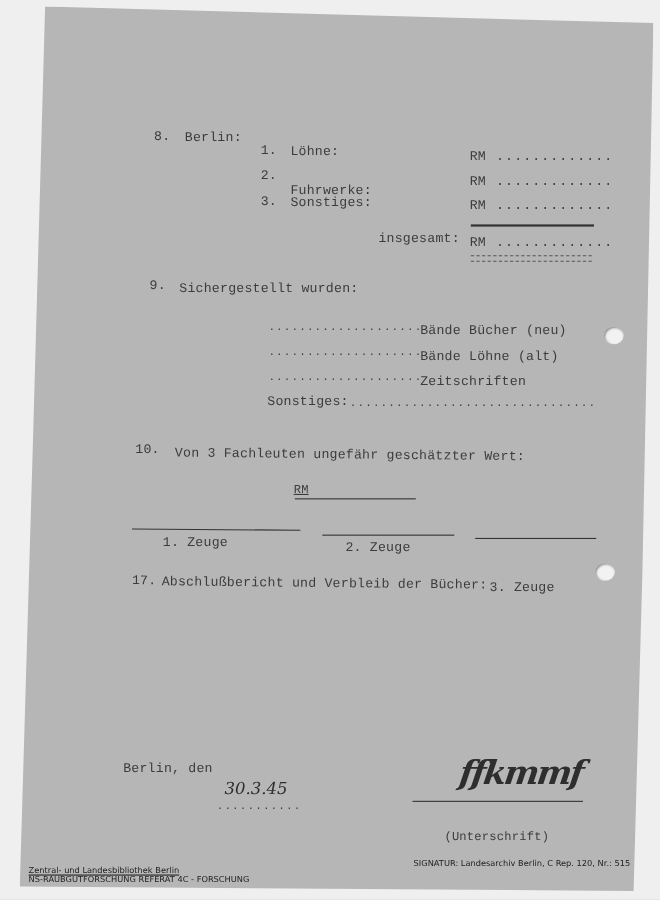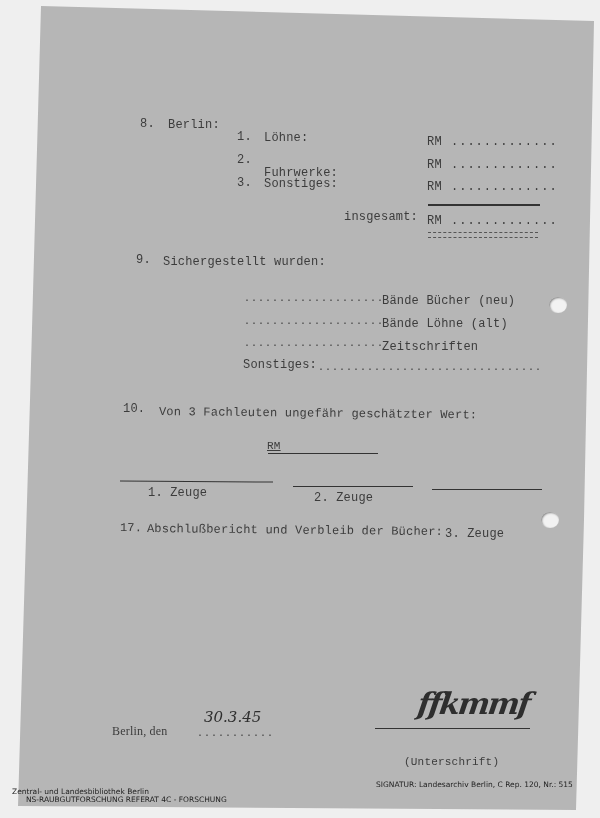--- a/index.html
+++ b/index.html
@@ -90,23 +90,23 @@
 <div class="hline" style="left:293px;top:486px;width:120px;height:1.2px;"></div>
 <div class="hline" style="left:432px;top:489px;width:110px;height:1.2px;"></div>
 
 <div class="t" style="left:148px;top:486px;">1. Zeuge</div>
 <div class="t" style="left:314px;top:491px;">2. Zeuge</div>
 <div class="t" style="left:445px;top:495px;margin-top:32px;">3. Zeuge</div>
 
 <div class="t" style="left:120px;top:521px;transform:rotate(0.6deg);transform-origin:left;">17.</div>
 <div class="t" style="left:147px;top:522px;transform:rotate(0.6deg);transform-origin:left;">Abschlußbericht und Verbleib der Bücher:</div>
 
-<div class="t" style="left:112px;top:724px;font-family:Liberation Serif, serif;">Berlin, den</div>
+<div class="t" style="left:112px;top:692px;">Berlin, den</div>
 <div class="t dots" style="left:197px;top:728px;font-size:10px;">...........</div>
 <div class="hand" style="left:204px;top:708px;font-size:15px;">30.3.45</div>
 
 <div class="hline" style="left:375px;top:728px;width:155px;height:1.4px;"></div>
 <div class="hand" style="left:418px;top:686px;font-size:30px;font-weight:bold;letter-spacing:-2px;transform:skewX(-8deg);">ffkmmf</div>
 <div class="t" style="left:404px;top:756px;font-size:11px;">(Unterschrift)</div>
 
-<div class="footer" style="left:12px;top:788px;">Zentral- und Landesbibliothek Berlin</div>
+<div class="footer" style="left:26px;top:788px;text-decoration:underline;">Zentral- und Landesbibliothek Berlin</div>
 <div class="footer" style="left:26px;top:796px;">NS-RAUBGUTFORSCHUNG REFERAT 4C - FORSCHUNG</div>
 <div class="footer" style="left:376px;top:781px;">SIGNATUR: Landesarchiv Berlin, C Rep. 120, Nr.: 515</div>
 
 </body></html>

